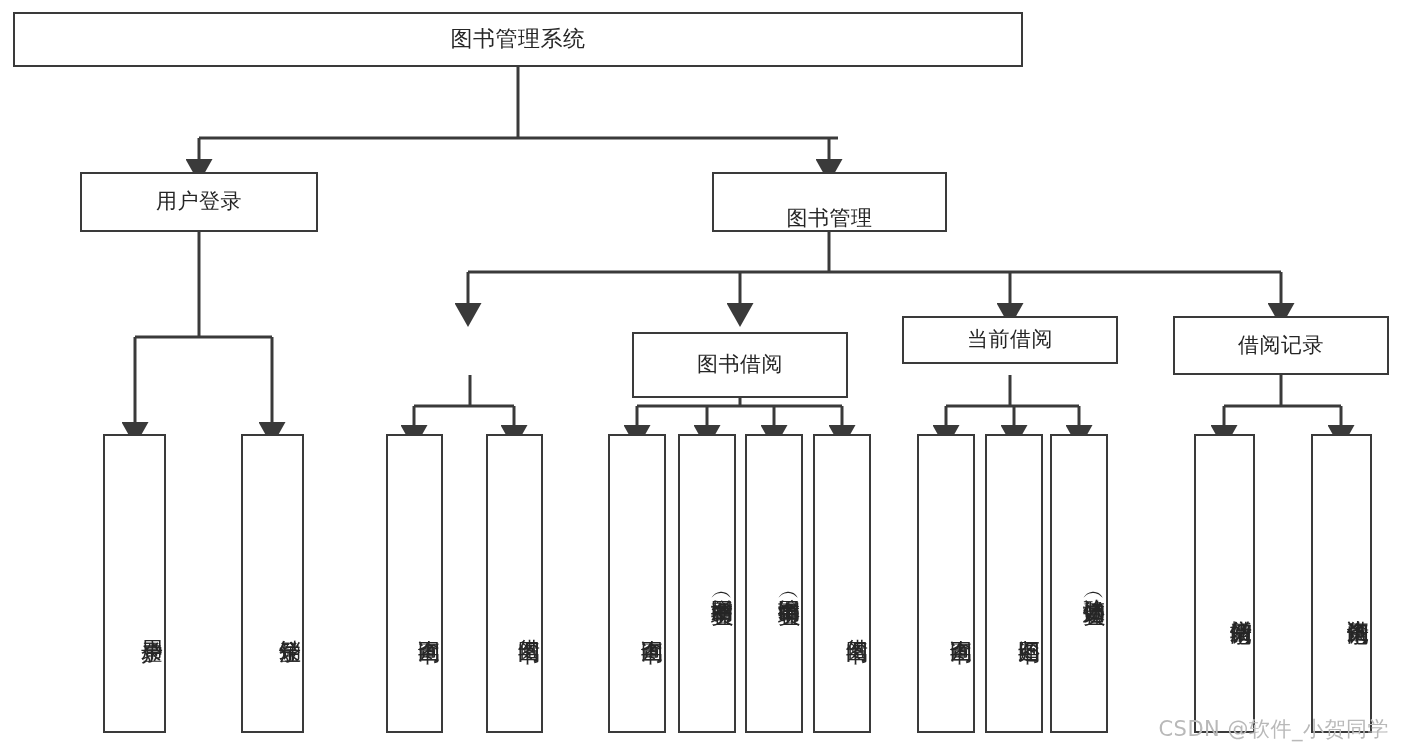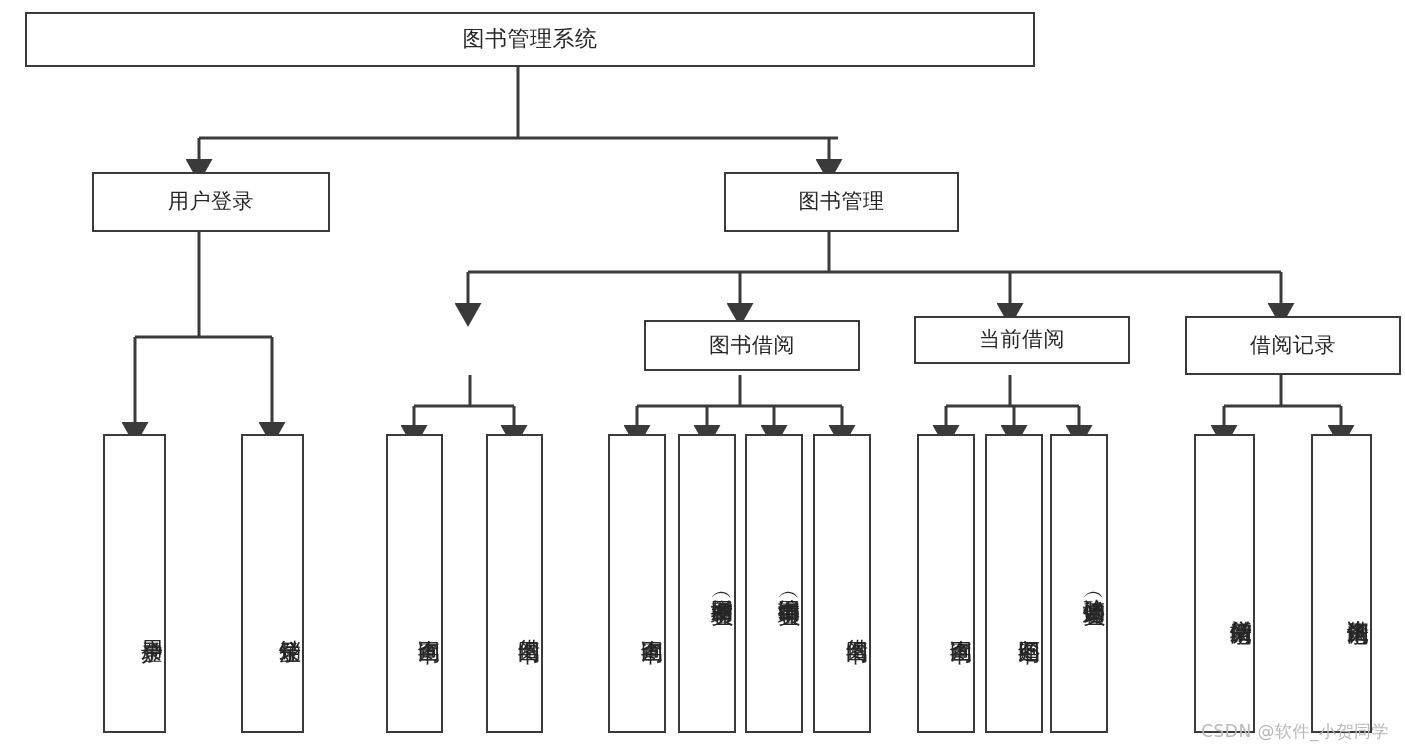--- a/index.html
+++ b/index.html
@@ -32,21 +32,20 @@
     display: flex;
     align-items: center;
     justify-content: center;
     color: #262626;
     z-index: 2;
   }
   .node.horiz {
     font-size: 21px;
     letter-spacing: 0.5px;
     line-height: 1.1;
-    margin-left: 12px;
   }
   .node.root {
     font-size: 22px;
   }
   .node.vert {
     writing-mode: vertical-rl;
     text-orientation: upright;
     align-items: flex-start;
     justify-content: center;
     padding-top: 8px;
@@ -57,21 +56,21 @@
   .node.vert.tall {
     padding-top: 4px;
   }
   .node-label {
     display: block;
   }
   .watermark {
     position: absolute;
     right: 16px;
     bottom: 4px;
-    font-size: 17px;
+    font-size: 21px;
     color: #b9b9b9;
     white-space: nowrap;
     z-index: 3;
     letter-spacing: 0.5px;
   }
 </style>
 </head>
 <body>
 
 <div id="canvas">
@@ -128,26 +127,26 @@
   </svg>
 
   <div class="node horiz root" style="left:13px; top:12px; width:1010px; height:55px;">
     <span class="node-label">图书管理系统</span>
   </div>
 
   <div class="node horiz" style="left:80px; top:172px; width:238px; height:60px;">
     <span class="node-label">用户登录</span>
   </div>
 
-  <div class="node horiz" style="left:712px; top:172px; width:235px; height:60px;">
+  <div class="node horiz" style="left:712px; top:172px; width:235px; height:60px;align-items:flex-end;">
     <span class="node-label">图书管理</span>
   </div>
 
 
-  <div class="node horiz" style="left:632px; top:320px; width:216px; height:51px;">
+  <div class="node horiz" style="left:632px; top:332px; width:216px; height:66px;">
     <span class="node-label">图书借阅</span>
   </div>
 
   <div class="node horiz" style="left:902px; top:316px; width:216px; height:48px;">
     <span class="node-label">当前借阅</span>
   </div>
 
   <div class="node horiz" style="left:1173px; top:316px; width:216px; height:59px;align-items:center;">
     <span class="node-label">借阅记录</span>
   </div>

